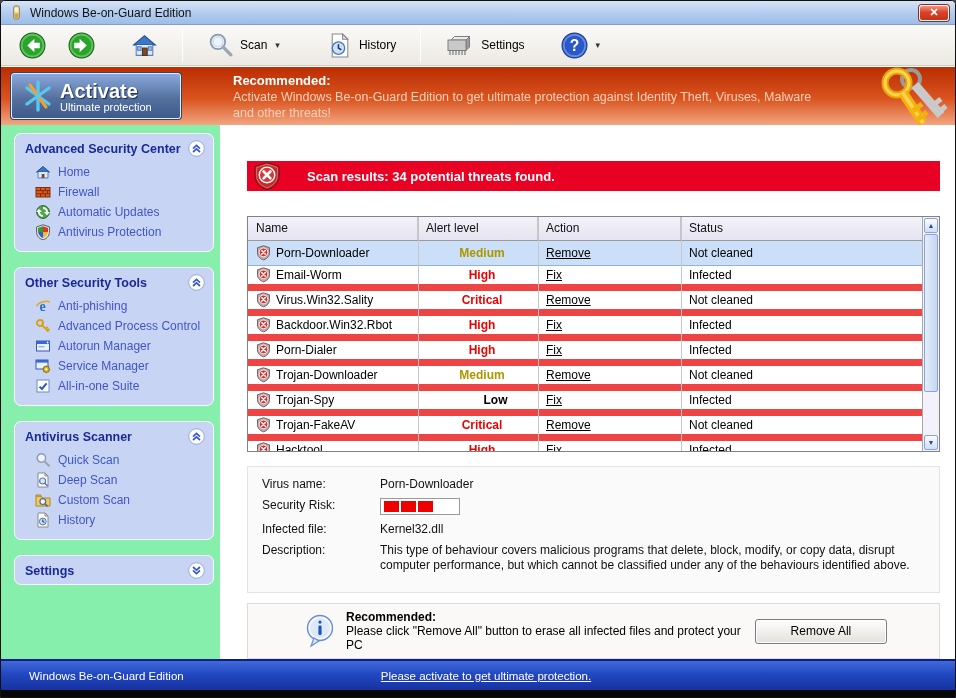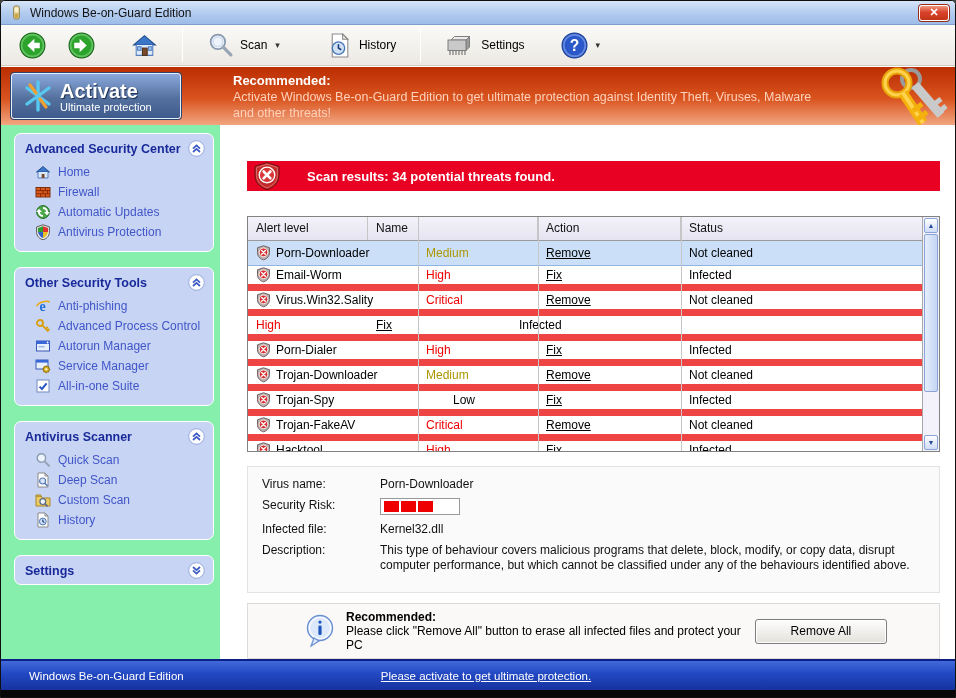--- a/index.html
+++ b/index.html
@@ -64,21 +64,21 @@
   
   .rtable { margin:25px 15px 0 27px; height:236px; border:1px solid #828282; position:relative; overflow:hidden; background:#fff; }
   .thead { display:flex; height:24px; background:linear-gradient(#f4f3fa,#e4e3f0); border-bottom:1px solid #9a9a9a; }
   .thead .hc { font-size:12px; color:#111; padding:4px 0 0 8px; border-right:1px solid #c6c6c6; }
   .rows { position:absolute; left:0; right:17px; top:24px; bottom:0; overflow:hidden; }
   .trow { display:flex; height:25px; border-bottom:7px solid #ef4444; background:#fff; align-items:center; cursor:pointer; }
   .trow.sel { background:#cbe0f8; border-bottom:1px solid #8fb4e2; }
   .c { padding-left:8px; overflow:hidden; white-space:nowrap; }
   .c.name { width:170px; display:flex; align-items:center; gap:5px; }
   .c.name .ri { width:15px; height:16px; flex:none; }
-  .c.alert { width:120px; font-weight:normal; }
+  .c.alert { width:120px; font-weight:bold;text-align:center; }
   .c.act { width:143px; }
   .c.act a { color:#000; text-decoration:underline; cursor:pointer; }
   .c.st { flex:1; }
   .colsep { position:absolute; top:0; bottom:0; width:1px; background:#c6c6c6; }
 
   
   .vscroll { position:absolute; right:0; top:0; bottom:0; width:17px; background:#f3f2fa; border-left:1px solid #a8a8a8; }
   .sbtn { position:absolute; left:1px; right:1px; height:15px; background:linear-gradient(#fdfdfe,#cfddf6); border:1px solid #8ba4d8; border-radius:2px;
     display:flex; align-items:center; justify-content:center; font-size:7px; color:#264a9c; cursor:pointer; }
   .sbtn.up { top:1px; } .sbtn.down { bottom:1px; }
@@ -469,22 +469,22 @@
               <path d="M14 2.6l10.4 3.5V14c0 6.8-5.8 10.9-10.4 12.2C9.4 24.9 3.6 20.8 3.6 14V6.1z" fill="none" stroke="#e06a6a"></path>
               <circle cx="14" cy="13.4" r="7.8" fill="#d83838" stroke="#fff" stroke-width="1.4"></circle>
               <path d="M10.6 10l6.8 6.8M17.4 10l-6.8 6.8" stroke="#fff" stroke-width="2.6" stroke-linecap="round"></path>
             </svg>
           </span>
         <span class="atext">Scan results: 34 potential threats found.</span>
       </div>
 
       <div class="rtable">
         <div class="thead">
+          <div class="hc" style="width:170px">Name</div>
           <div class="hc" style="width:120px">Alert level</div>
-          <div class="hc" style="width:170px">Name</div>
           <div class="hc" style="width:143px">Action</div>
           <div class="hc" style="flex:1;border-right:none">Status</div>
         </div>
         <div class="rows">
             <div class="trow sel">
               <div class="c name">
                 <span class="ri ico">
                   <svg viewBox="0 0 16 17">
                     <path d="M8 .8l6.4 2.1v5.3c0 4.3-3.6 6.9-6.4 7.6C5.2 15.1 1.6 12.5 1.6 8.2V2.9z" fill="#b8b0b0" stroke="#6e5a5a"></path>
                     <circle cx="8" cy="7.8" r="4.6" fill="#d83030" stroke="#fff" stroke-width=".9"></circle>
@@ -521,20 +521,30 @@
                     <path d="M6 5.8l4 4M10 5.8l-4 4" stroke="#fff" stroke-width="1.5" stroke-linecap="round"></path>
                   </svg>
                 </span>
                 <span>Virus.Win32.Sality</span>
               </div>
               <div class="c alert" style="color: rgb(238, 0, 0);">Critical</div>
               <div class="c act"><a>Remove</a></div>
               <div class="c st">Not cleaned</div>
             </div>
             <div class="trow">
+              <div class="c name">
+                <span class="ri ico">
+                  <svg viewBox="0 0 16 17">
+                    <path d="M8 .8l6.4 2.1v5.3c0 4.3-3.6 6.9-6.4 7.6C5.2 15.1 1.6 12.5 1.6 8.2V2.9z" fill="#b8b0b0" stroke="#6e5a5a"></path>
+                    <circle cx="8" cy="7.8" r="4.6" fill="#d83030" stroke="#fff" stroke-width=".9"></circle>
+                    <path d="M6 5.8l4 4M10 5.8l-4 4" stroke="#fff" stroke-width="1.5" stroke-linecap="round"></path>
+                  </svg>
+                </span>
+                <span>Backdoor.Win32.Rbot</span>
+              </div>
               <div class="c alert" style="color: rgb(238, 0, 0);">High</div>
               <div class="c act"><a>Fix</a></div>
               <div class="c st">Infected</div>
             </div>
             <div class="trow">
               <div class="c name">
                 <span class="ri ico">
                   <svg viewBox="0 0 16 17">
                     <path d="M8 .8l6.4 2.1v5.3c0 4.3-3.6 6.9-6.4 7.6C5.2 15.1 1.6 12.5 1.6 8.2V2.9z" fill="#b8b0b0" stroke="#6e5a5a"></path>
                     <circle cx="8" cy="7.8" r="4.6" fill="#d83030" stroke="#fff" stroke-width=".9"></circle>

